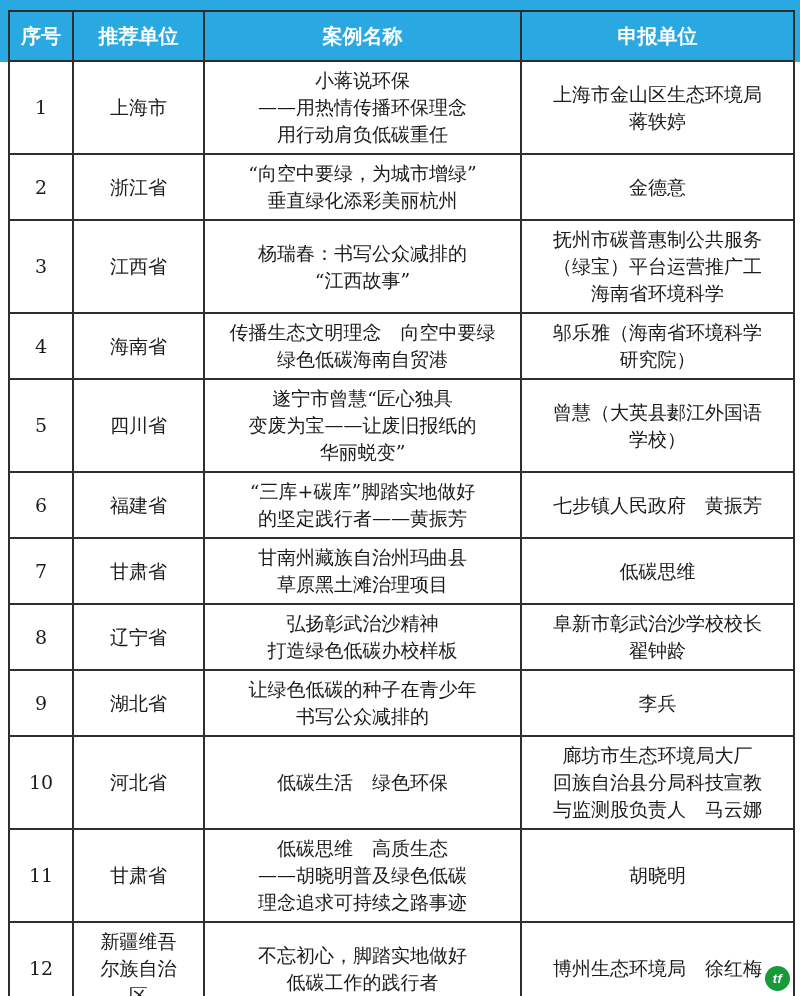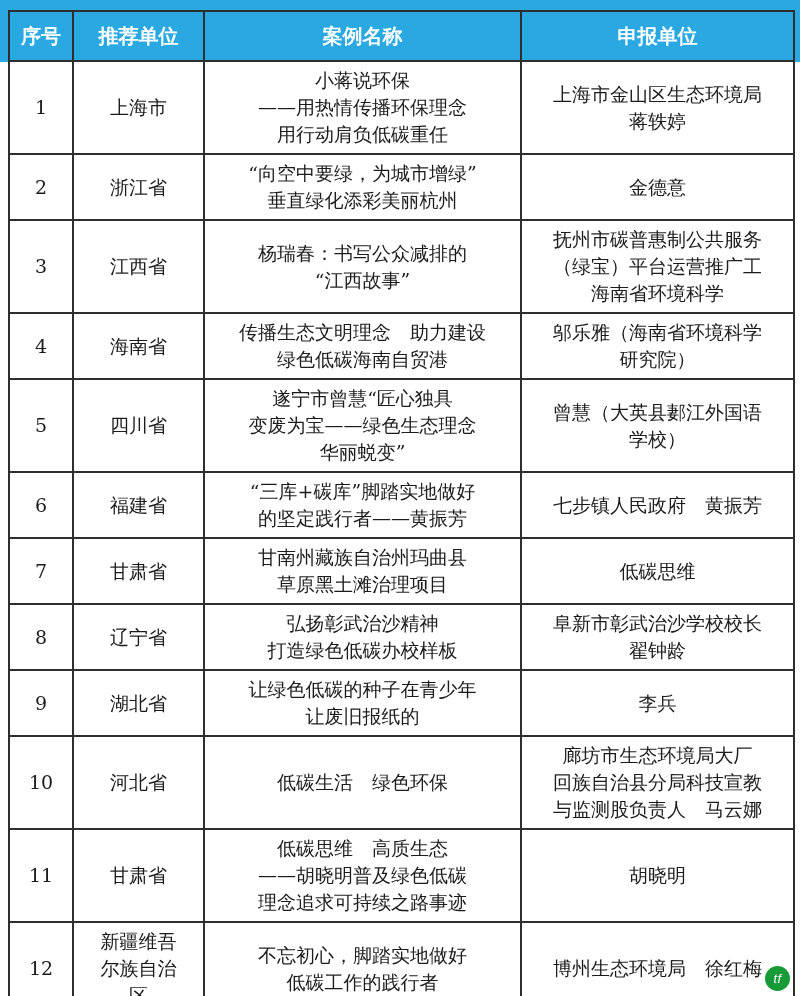--- a/index.html
+++ b/index.html
@@ -58,21 +58,21 @@
     font-size:23px;
     letter-spacing:0.5px;
     background:rgba(255,255,255,0.9);
     padding:1px 2px;
   }
   .wm-logo{
     width:25px;height:25px;border-radius:50%;
     background:var(--watermark-green);
     color:#ffffff;
     display:flex;align-items:center;justify-content:center;
-    font-size:13px;font-style:italic;font-weight:normal;
+    font-size:13px;font-style:italic;font-weight:bold;
     flex:0 0 auto;
   }
   .wm-green{color:var(--watermark-green);}
   .wm-blue{color:var(--watermark-blue);}
 </style>
 </head>
 <body>
 
 <div class="page">
   <div class="header-band"></div>
@@ -115,30 +115,30 @@
           <td>江西省</td>
           <td>杨瑞春：书写公众减排的
 “江西故事”</td>
           <td>抚州市碳普惠制公共服务
 （绿宝）平台运营推广工
 海南省环境科学</td>
         </tr>
         <tr>
           <td>4</td>
           <td>海南省</td>
-          <td>传播生态文明理念　助力建设
+          <td>传播生态文明理念　向空中要绿
 绿色低碳海南自贸港</td>
           <td>邬乐雅（海南省环境科学
 研究院）</td>
         </tr>
         <tr>
           <td>5</td>
           <td>四川省</td>
           <td>遂宁市曾慧“匠心独具
-变废为宝——绿色生态理念
+变废为宝——让废旧报纸的
 华丽蜕变”</td>
           <td>曾慧（大英县郪江外国语
 学校）</td>
         </tr>
         <tr>
           <td>6</td>
           <td>福建省</td>
           <td>“三库+碳库”脚踏实地做好
 的坚定践行者——黄振芳</td>
           <td>七步镇人民政府　黄振芳</td>
@@ -155,21 +155,21 @@
           <td>辽宁省</td>
           <td>弘扬彰武治沙精神
 打造绿色低碳办校样板</td>
           <td>阜新市彰武治沙学校校长
 翟钟龄</td>
         </tr>
         <tr>
           <td>9</td>
           <td>湖北省</td>
           <td>让绿色低碳的种子在青少年
-让废旧报纸的</td>
+书写公众减排的</td>
           <td>李兵</td>
         </tr>
         <tr>
           <td>10</td>
           <td>河北省</td>
           <td>低碳生活　绿色环保</td>
           <td>廊坊市生态环境局大厂
 回族自治县分局科技宣教
 与监测股负责人　马云娜</td>
         </tr>

